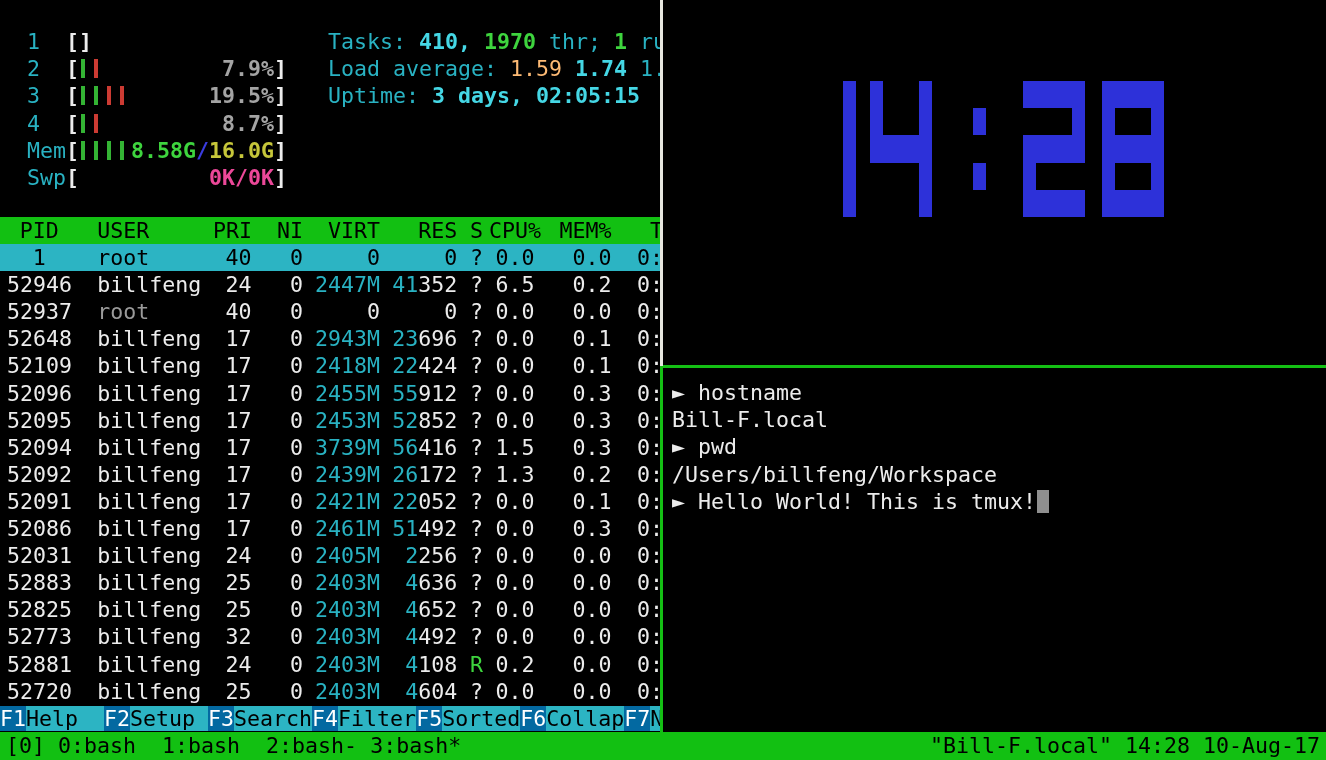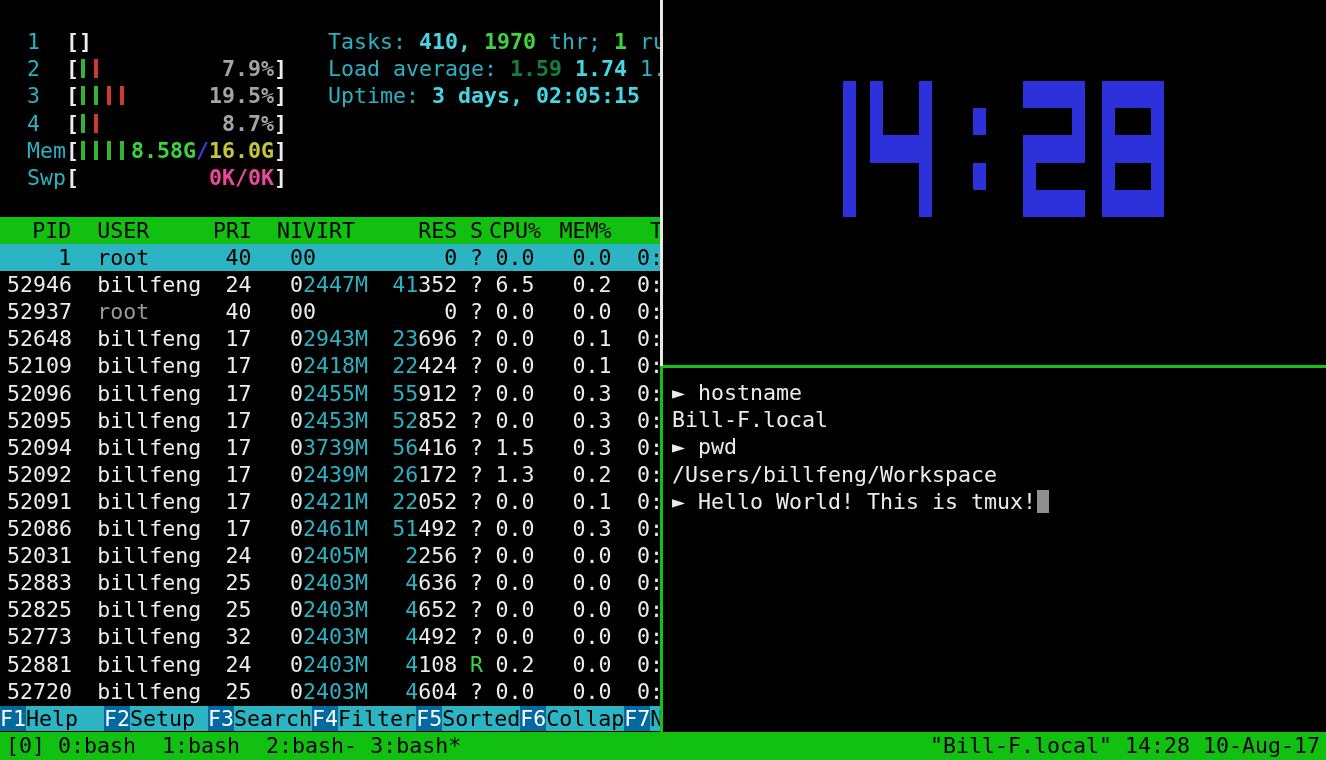--- a/index.html
+++ b/index.html
@@ -41,31 +41,31 @@
   .mem-used{color:var(--green-txt)}
   .mem-sep{color:var(--blue)}
   .mem-total{color:var(--yellow)}
   .swp-val{color:#ec4899}
   
   #info{position:absolute;left:328px;top:28px}
   .iline{height:27.2px;white-space:pre}
   .lbl{color:var(--cyan)}
   .v-bcyan{color:var(--bcyan);font-weight:bold}
   .v-green{color:var(--green-txt);font-weight:bold}
-  .v-white{color:#15803d;font-weight:bold}
+  .v-white{color:#fdba74;font-weight:normal}
   
   #ptable{position:absolute;left:0;top:217px;width:663px}
   .prow{display:flex;height:27.1px;line-height:27.1px;padding-left:7px;width:663px}
   .prow span{display:inline-block;white-space:pre;overflow:hidden}
-  .c-pid{width:5ch;text-align:right}
+  .c-pid{width:5ch;text-align:center}
   .c-gap{width:1ch}
   .c-user{width:10ch;text-align:left;padding-left:1ch}
   .c-pri{width:3ch;text-align:right}
   .c-ni{width:4ch;text-align:right}
-  .c-virt{width:6ch;}
+  .c-virt{width:6ch;text-align:right}
   .c-res{width:6ch;text-align:right}
   .c-s{width:2ch;text-align:right}
   .c-cpu{width:5ch;text-align:center}
   .c-mem{width:5ch;text-align:right}
   .c-time{width:4ch;text-align:right}
   .prow.header{background:var(--hdr-green);color:#000}
   .prow.selected{background:var(--sel-cyan)}
   .prow.selected span, .prow.selected .virt-m, .prow.selected .res-hi{color:#000 !important}
   .virt-m{color:var(--cyan)}
   .res-hi{color:var(--cyan)}

